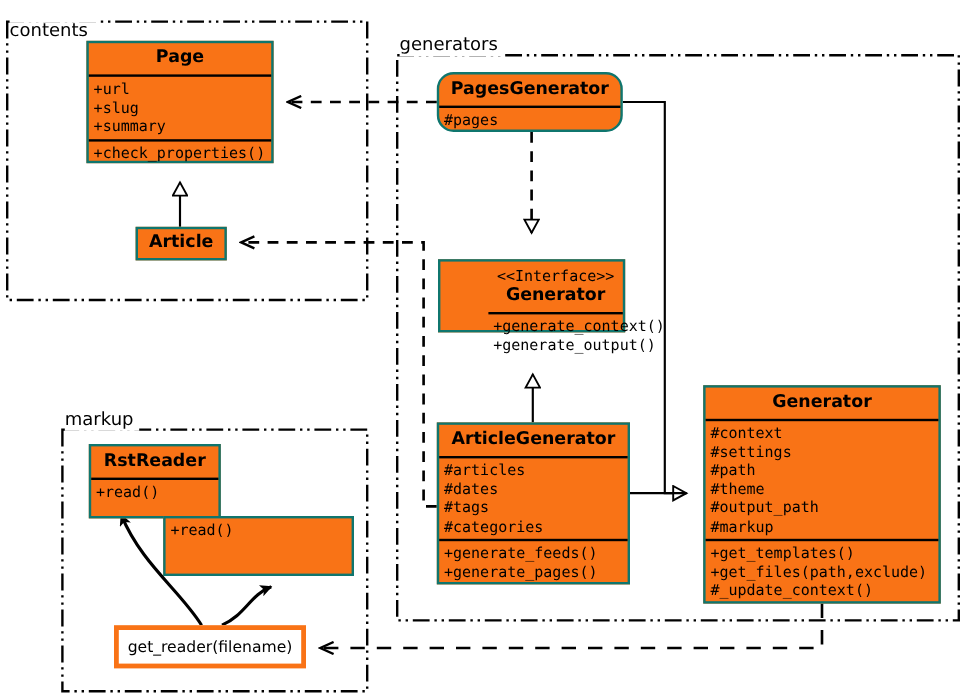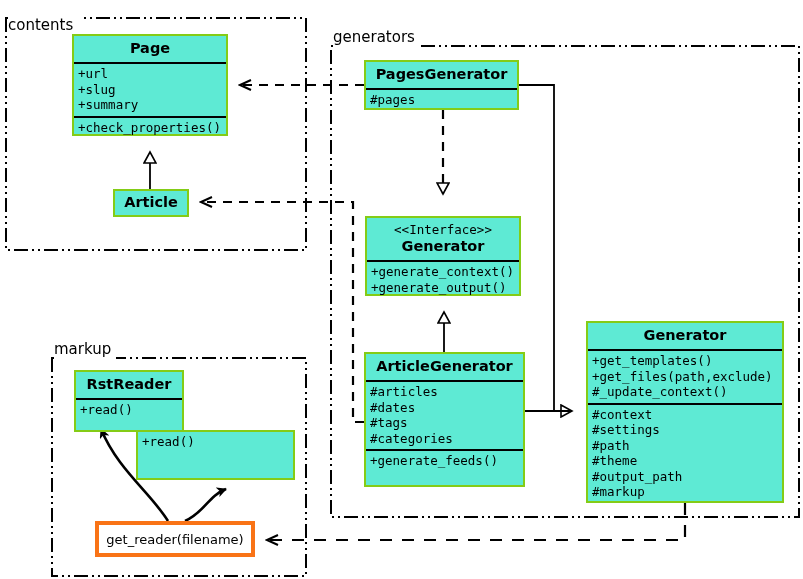--- a/index.html
+++ b/index.html
@@ -2,21 +2,21 @@
 <html><head>
 <meta charset="utf-8">
 <style>
   html,body{margin:0;padding:0;background:#ffffff;}
   body{width:803px;height:579px;overflow:hidden;
        font-family:"DejaVu Sans",sans-serif;}
   #diagram{position:relative;width:803px;height:579px;background:#ffffff;}
   svg.layer{position:absolute;left:0;top:0;width:803px;height:579px;}
   .pkg-label{position:absolute;font-family:"DejaVu Sans",sans-serif;
              font-size:15px;color:#000;white-space:nowrap;}
-  .cls{position:absolute;border:2px solid #84cc16;background:#5eead4;box-sizing:border-box;}
+  .cls{position:absolute;border:2px solid #0f766e;background:#f97316;box-sizing:border-box;}
   .cls .sec{border-bottom:2px solid #000;}
   .cls .sec:last-child{border-bottom:none;}
   .cls .name{font-family:"DejaVu Sans",sans-serif;font-weight:bold;
              font-size:14.5px;text-align:center;color:#000;
              padding:4px 4px 5px 4px;line-height:17px;}
   .cls .stereo{font-family:"DejaVu Sans Mono",monospace;font-weight:normal;
                font-size:12.5px;display:block;line-height:16px;}
   .cls .mem{font-family:"DejaVu Sans Mono",monospace;font-size:12.5px;
             color:#000;padding:2px 2px 3px 4px;line-height:15.5px;}
   .cls .mem div{white-space:nowrap;}
@@ -104,65 +104,66 @@
     </div>
     <div class="sec mem">
       <div>+check_properties()</div>
     </div>
   </div>
 
   <div class="cls" style="left:113px;top:189px;width:76px;height:28px;">
     <div class="name" style="padding:3px 4px;">Article</div>
   </div>
 
-  <div class="cls" style="left:364px;top:60px;width:155px;height:50px;">
+  <div class="cls" style="left:364px;top:60px;width:155px;height:50px;border-radius:14px;">
     <div class="sec name">PagesGenerator</div>
     <div class="sec mem">
       <div>#pages</div>
     </div>
   </div>
 
-  <div class="cls" style="left:365px;top:216px;width:156px;height:80px;">
+  <div class="cls" style="left:365px;top:216px;width:156px;height:61px;padding-left:40px;">
     <div class="sec name">
       <span class="stereo">&lt;&lt;Interface&gt;&gt;</span>
       <span>Generator</span>
     </div>
     <div class="sec mem">
       <div>+generate_context()</div>
       <div>+generate_output()</div>
     </div>
   </div>
 
   <div class="cls" style="left:364px;top:352px;width:161px;height:135px;">
     <div class="sec name">ArticleGenerator</div>
     <div class="sec mem">
       <div>#articles</div>
       <div>#dates</div>
       <div>#tags</div>
       <div>#categories</div>
     </div>
     <div class="sec mem">
       <div>+generate_feeds()</div>
+      <div>+generate_pages()</div>
     </div>
   </div>
 
   <div class="cls" style="left:586px;top:321px;width:198px;height:182px;">
     <div class="sec name">Generator</div>
-    <div class="sec mem">
-      <div>+get_templates()</div>
-      <div>+get_files(path,exclude)</div>
-      <div>#_update_context()</div>
-    </div>
     <div class="sec mem">
       <div>#context</div>
       <div>#settings</div>
       <div>#path</div>
       <div>#theme</div>
       <div>#output_path</div>
       <div>#markup</div>
+    </div>
+    <div class="sec mem">
+      <div>+get_templates()</div>
+      <div>+get_files(path,exclude)</div>
+      <div>#_update_context()</div>
     </div>
   </div>
 
   <div class="cls" style="left:74px;top:370px;width:110px;height:62px;">
     <div class="sec name">RstReader</div>
     <div class="sec mem">
       <div>+read()</div>
     </div>
   </div>
 

